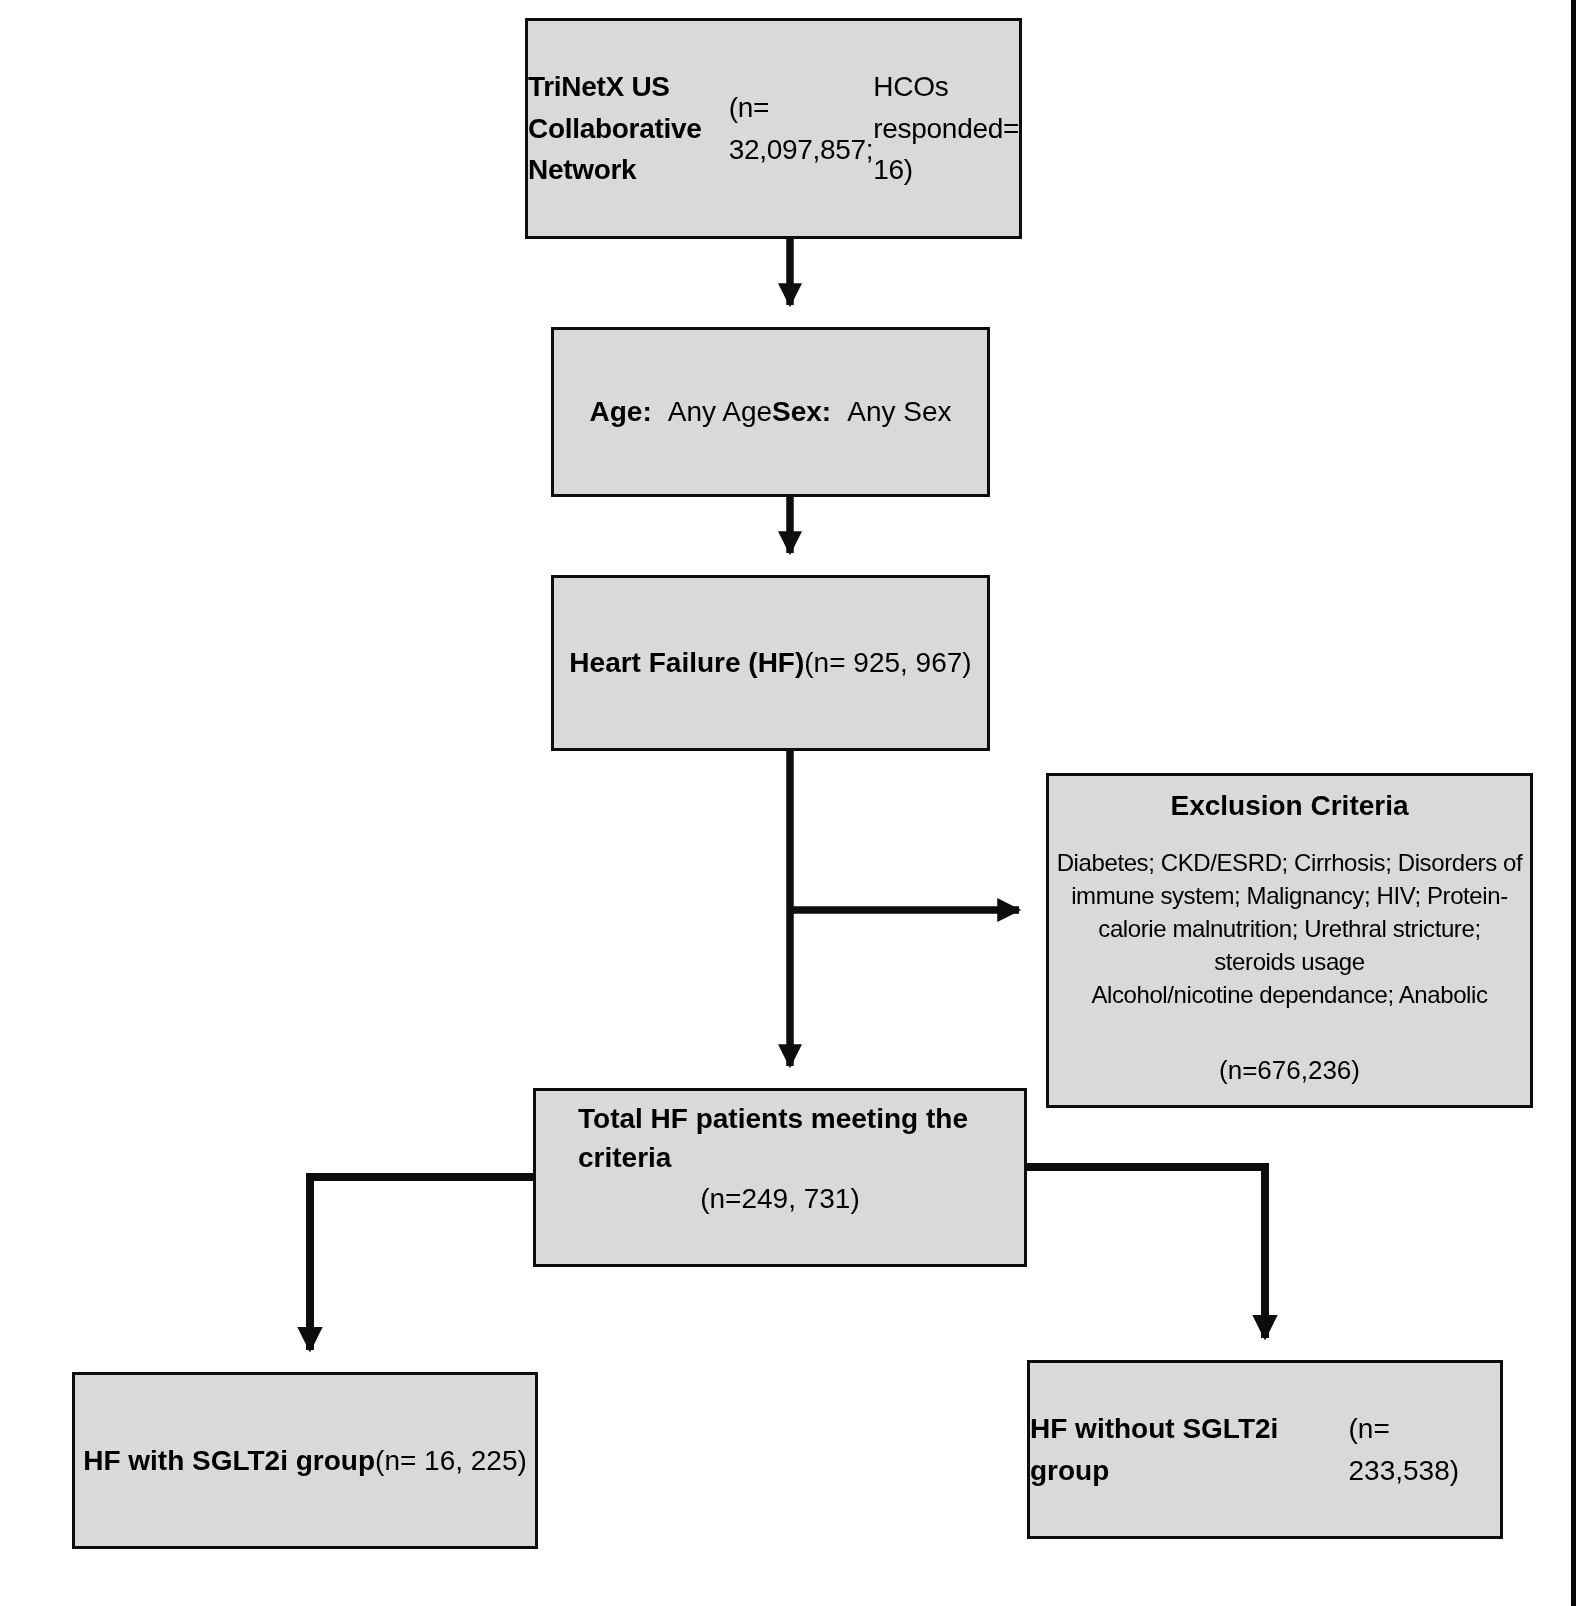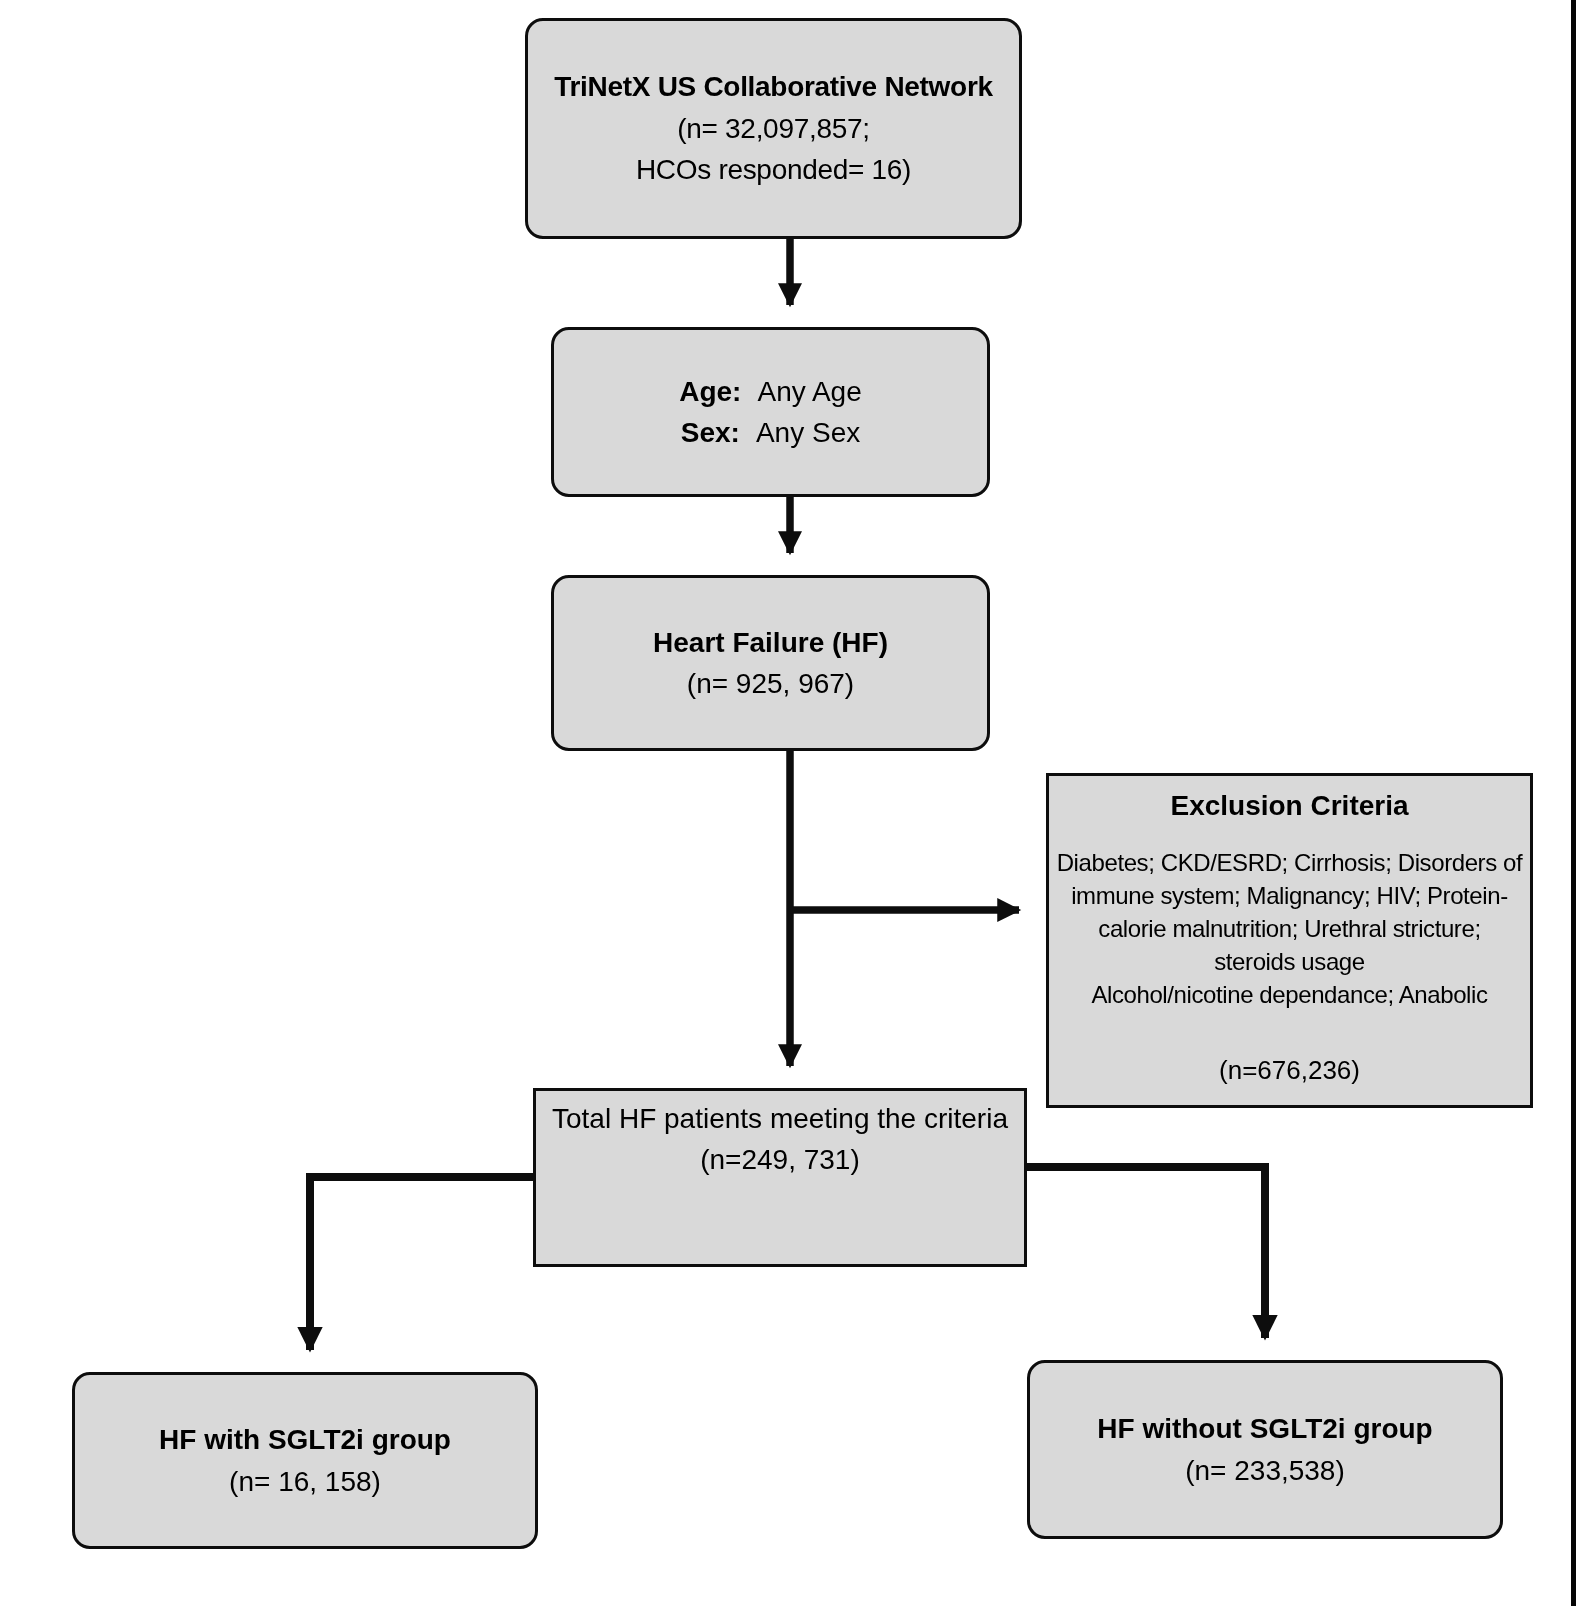--- a/index.html
+++ b/index.html
@@ -11,45 +11,44 @@
     color:#000;
     overflow:hidden;
   }
   .box{
     position:absolute;
     box-sizing:border-box;
     background:#d9d9d9;
     border:3px solid #0d0d0d;
   }
   .center-box{
-    display:flex;flex-direction:column;
+    display:flex;flex-direction:row;
     align-items:center;justify-content:center;
     text-align:left;
-    border-radius:18px;
   }
   .fs-main{font-size:28px;line-height:1.48;}
   .bold{font-weight:700;}
   
   .box-network{left:525px;top:18px;width:497px;height:221px;letter-spacing:-0.3px;}
   .box-demographics{left:551px;top:327px;width:439px;height:170px;}
   .box-hf{left:551px;top:575px;width:439px;height:176px;}
   .box-exclusion{
     left:1046px;top:773px;width:487px;height:335px;
     display:flex;flex-direction:column;align-items:center;
     text-align:center;padding-top:12px;box-sizing:border-box;
   }
   .excl-title{font-size:28px;font-weight:700;line-height:1.3;}
   .excl-body{margin-top:22px;font-size:24px;line-height:33px;letter-spacing:-0.4px;}
   .excl-body div{white-space:nowrap;}
   .excl-count{margin-top:44px;font-size:26px;}
   .box-total{
     left:533px;top:1088px;width:494px;height:179px;
     padding:8px 16px;box-sizing:border-box;
   }
-  .total-title{font-size:28px;font-weight:400;line-height:1.4;text-align:left;}
+  .total-title{font-size:28px;font-weight:700;line-height:1.4;text-align:left;margin-left:26px;}
   .total-count{font-size:28px;text-align:center;margin-top:6px;}
   .box-sglt2i{left:72px;top:1372px;width:466px;height:177px;}
   .box-no-sglt2i{left:1027px;top:1360px;width:476px;height:179px;}
   .demo-line .val{margin-left:16px;}
   .connector-svg{position:absolute;left:0;top:0;width:1578px;height:1606px;pointer-events:none;}
   .page-right-border{
     position:absolute;top:0;right:2px;width:5px;height:1606px;background:#050505;
   }
 </style>
 </head>
@@ -99,21 +98,21 @@
     <div class="excl-count">(n=676,236)</div>
   </div>
 
   <div class="box box-total">
     <div class="total-title">Total HF patients meeting the criteria</div>
     <div class="total-count">(n=249, 731)</div>
   </div>
 
   <div class="box center-box fs-main box-sglt2i">
     <div class="bold">HF with SGLT2i group</div>
-    <div>(n= 16, 158)</div>
+    <div>(n= 16, 225)</div>
   </div>
 
   <div class="box center-box fs-main box-no-sglt2i">
     <div class="bold">HF without SGLT2i group</div>
     <div>(n= 233,538)</div>
   </div>
 
   <div class="page-right-border"></div>
 
 </div>

